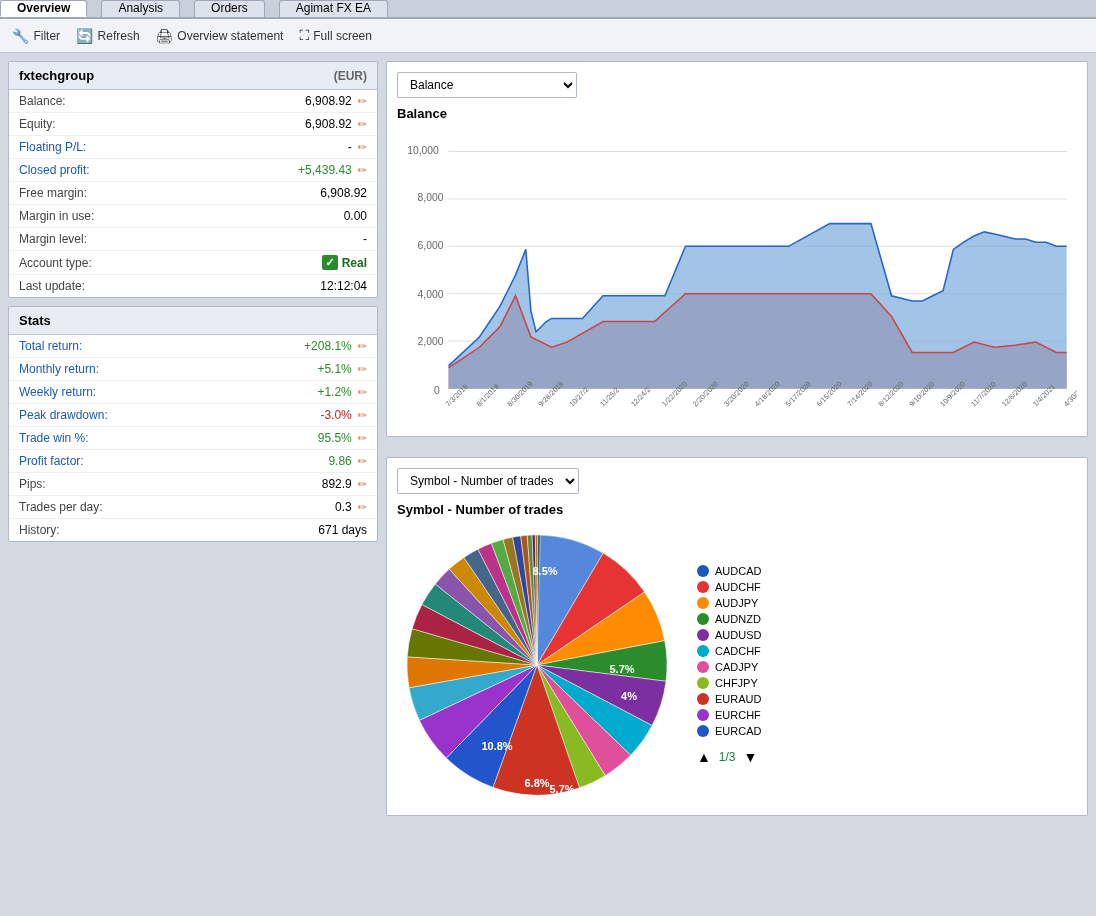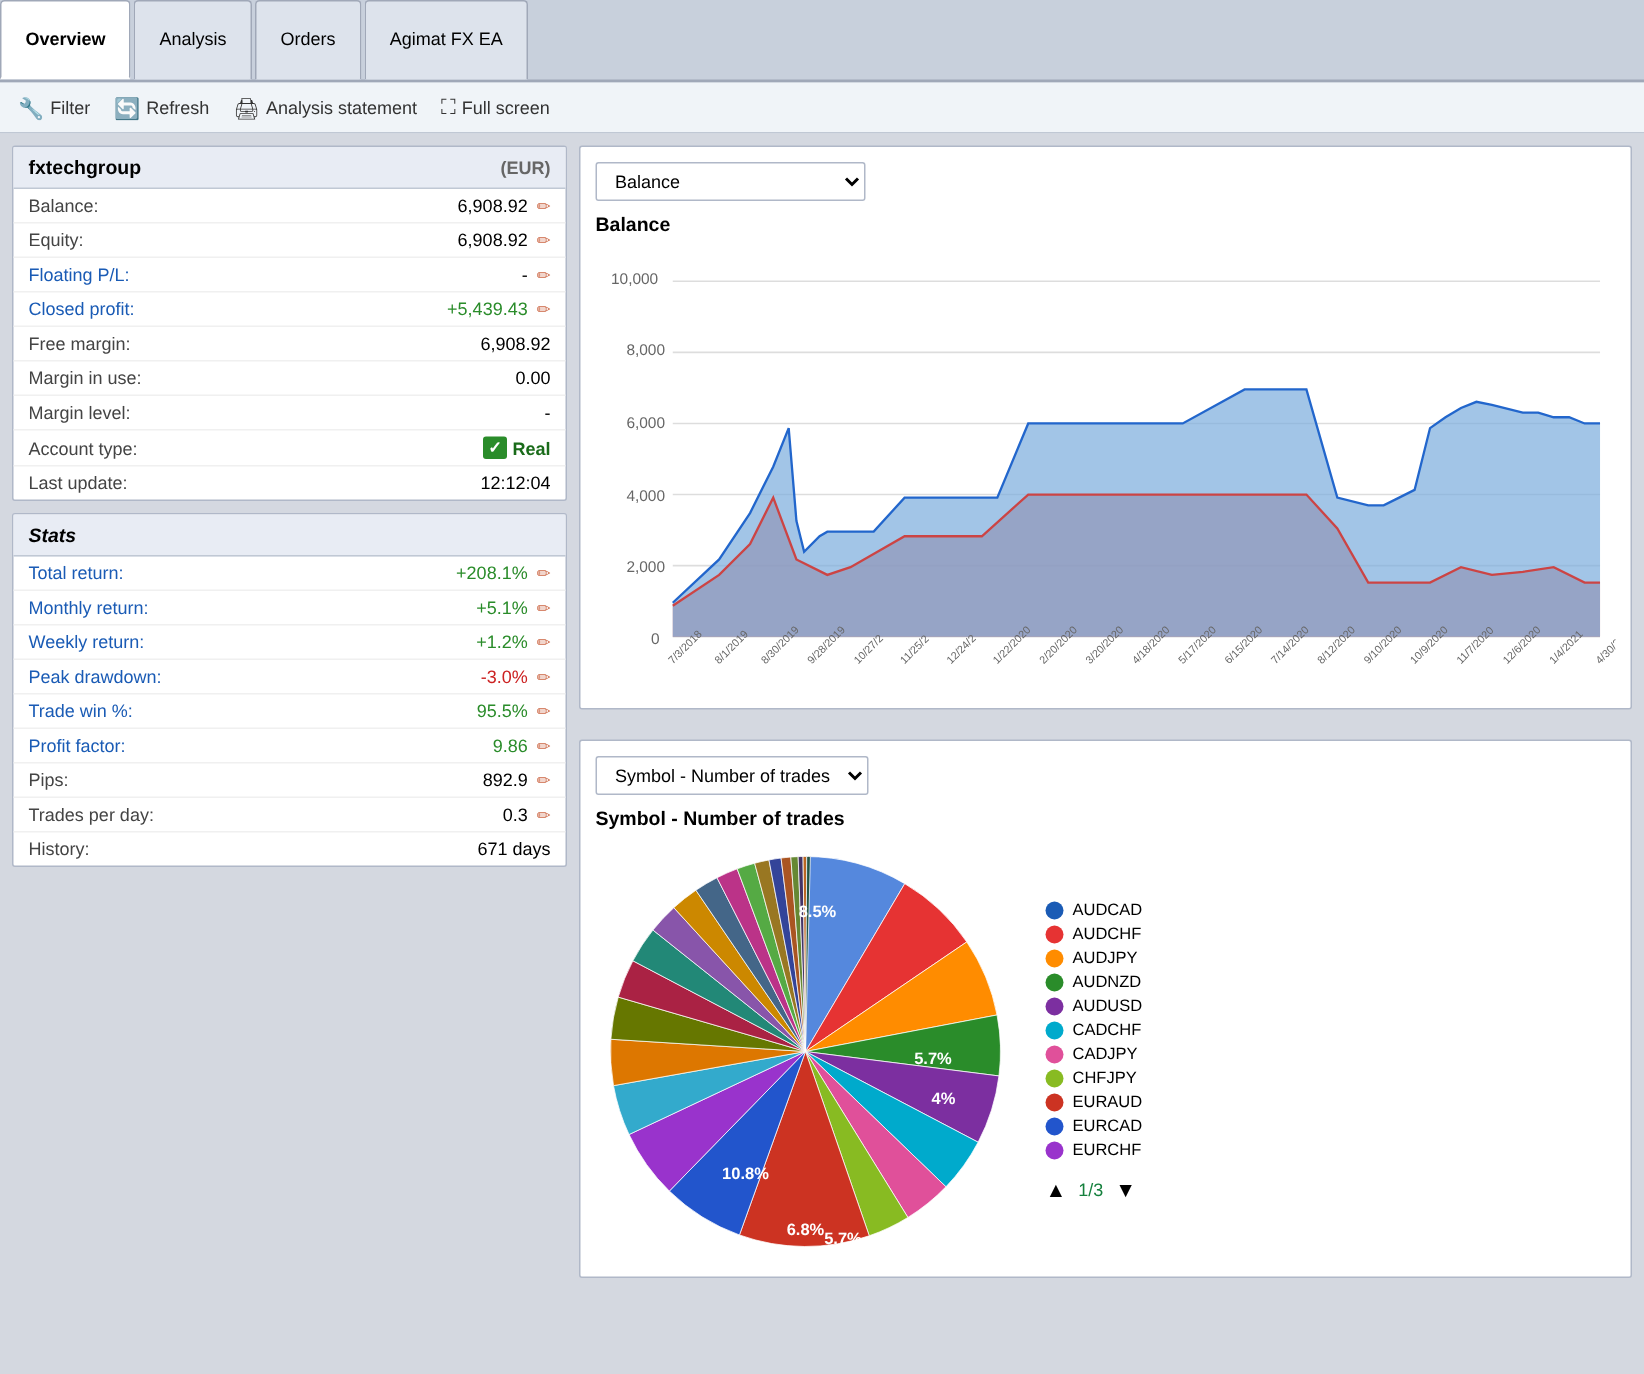--- a/index.html
+++ b/index.html
@@ -4,26 +4,26 @@
   <style>
     * { box-sizing: border-box; margin: 0; padding: 0; }
     body { font-family: Arial, sans-serif; font-size: 12px; background: #d4d8e0; }
 
     .tabs-bar {
       display: flex;
       background: #c8d0dc;
       border-bottom: 2px solid #a0a8b8;
     }
     .tab {
-      padding: 18px 16px;
+      padding: 0 16px;
       cursor: pointer;
       border: 1px solid #a0a8b8;
       border-bottom: none;
       background: #dde3ec;
-      margin-right: 2px;
+      margin-right: 14px;
       font-size: 12px;
       border-radius: 3px 3px 0 0;
     }
     .tab.active {
       background: #fff;
       border-bottom: 2px solid #fff;
       font-weight: bold;
     }
 
     .toolbar {
@@ -76,21 +76,20 @@
     }
     .card-header .account-name { font-weight: bold; font-size: 13px; }
     .card-header .currency { color: #666; font-size: 12px; font-weight: bold; }
 
     .stats-card-header {
       background: #e8ecf4;
       border-bottom: 1px solid #c0c8d4;
       padding: 6px 10px;
       font-weight: bold;
       font-size: 13px;
-      font-style: italic;
     }
 
     .data-row {
       display: flex;
       align-items: center;
       padding: 4px 10px;
       border-bottom: 1px solid #f0f0f0;
     }
     .data-row:last-child { border-bottom: none; }
     .row-label { flex: 1; color: #444; }
@@ -214,21 +213,21 @@
   <div class="toolbar-item">
     <span class="icon">🔧</span>
     <span>Filter</span>
   </div>
   <div class="toolbar-item">
     <span class="icon">🔄</span>
     <span>Refresh</span>
   </div>
   <div class="toolbar-item">
     <span class="icon">🖨</span>
-    <span>Analysis statement</span>
+    <span>Overview statement</span>
   </div>
   <div class="toolbar-item">
     <span class="icon">⛶</span>
     <span>Full screen</span>
   </div>
 </div>
 
 <div class="main-content">
 
   <div class="left-panel">
@@ -478,26 +477,26 @@
           </div>
           <div class="legend-item">
             <div class="legend-dot" style="background:#88bb22;"></div>
             <span>CHFJPY</span>
           </div>
           <div class="legend-item">
             <div class="legend-dot" style="background:#cc3322;"></div>
             <span>EURAUD</span>
           </div>
           <div class="legend-item">
+            <div class="legend-dot" style="background:#9933cc;"></div>
+            <span>EURCHF</span>
+          </div>
+          <div class="legend-item">
             <div class="legend-dot" style="background:#2255cc;"></div>
             <span>EURCAD</span>
-          </div>
-          <div class="legend-item">
-            <div class="legend-dot" style="background:#9933cc;"></div>
-            <span>EURCHF</span>
           </div>
           <div class="legend-pagination">
             <span class="arrow">▲</span>
             <span class="page-info">1/3</span>
             <span class="arrow">▼</span>
           </div>
         </div>
       </div>
     </div>
 

